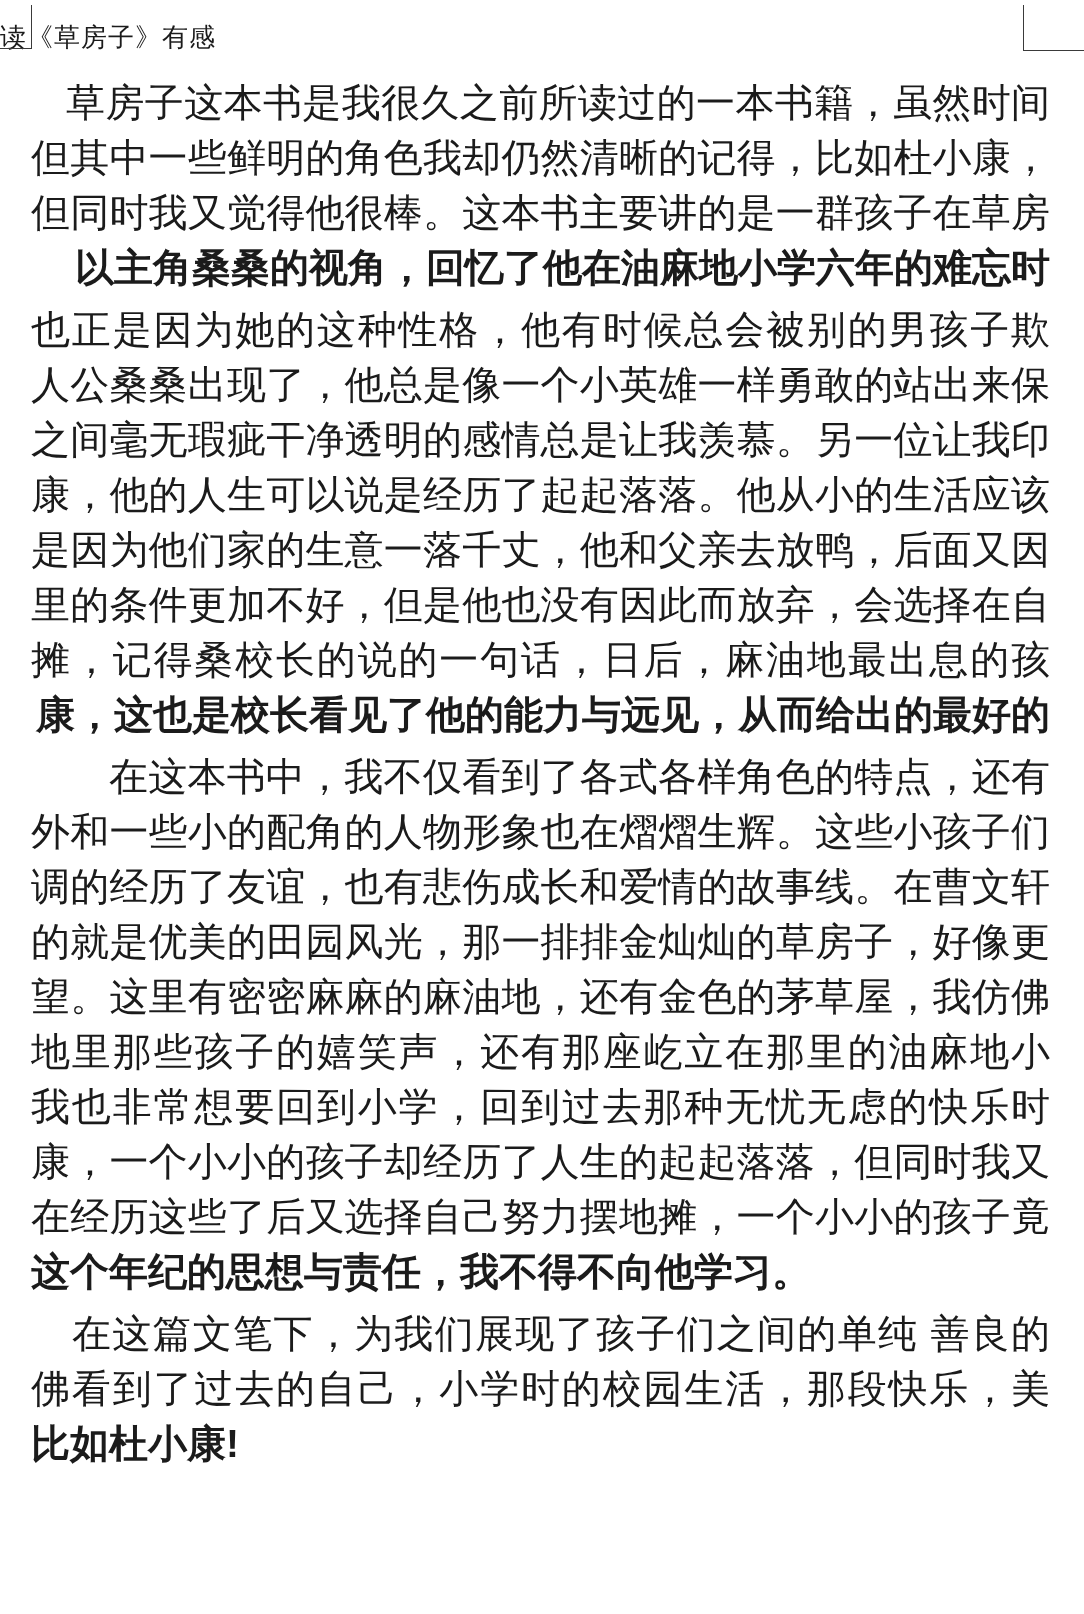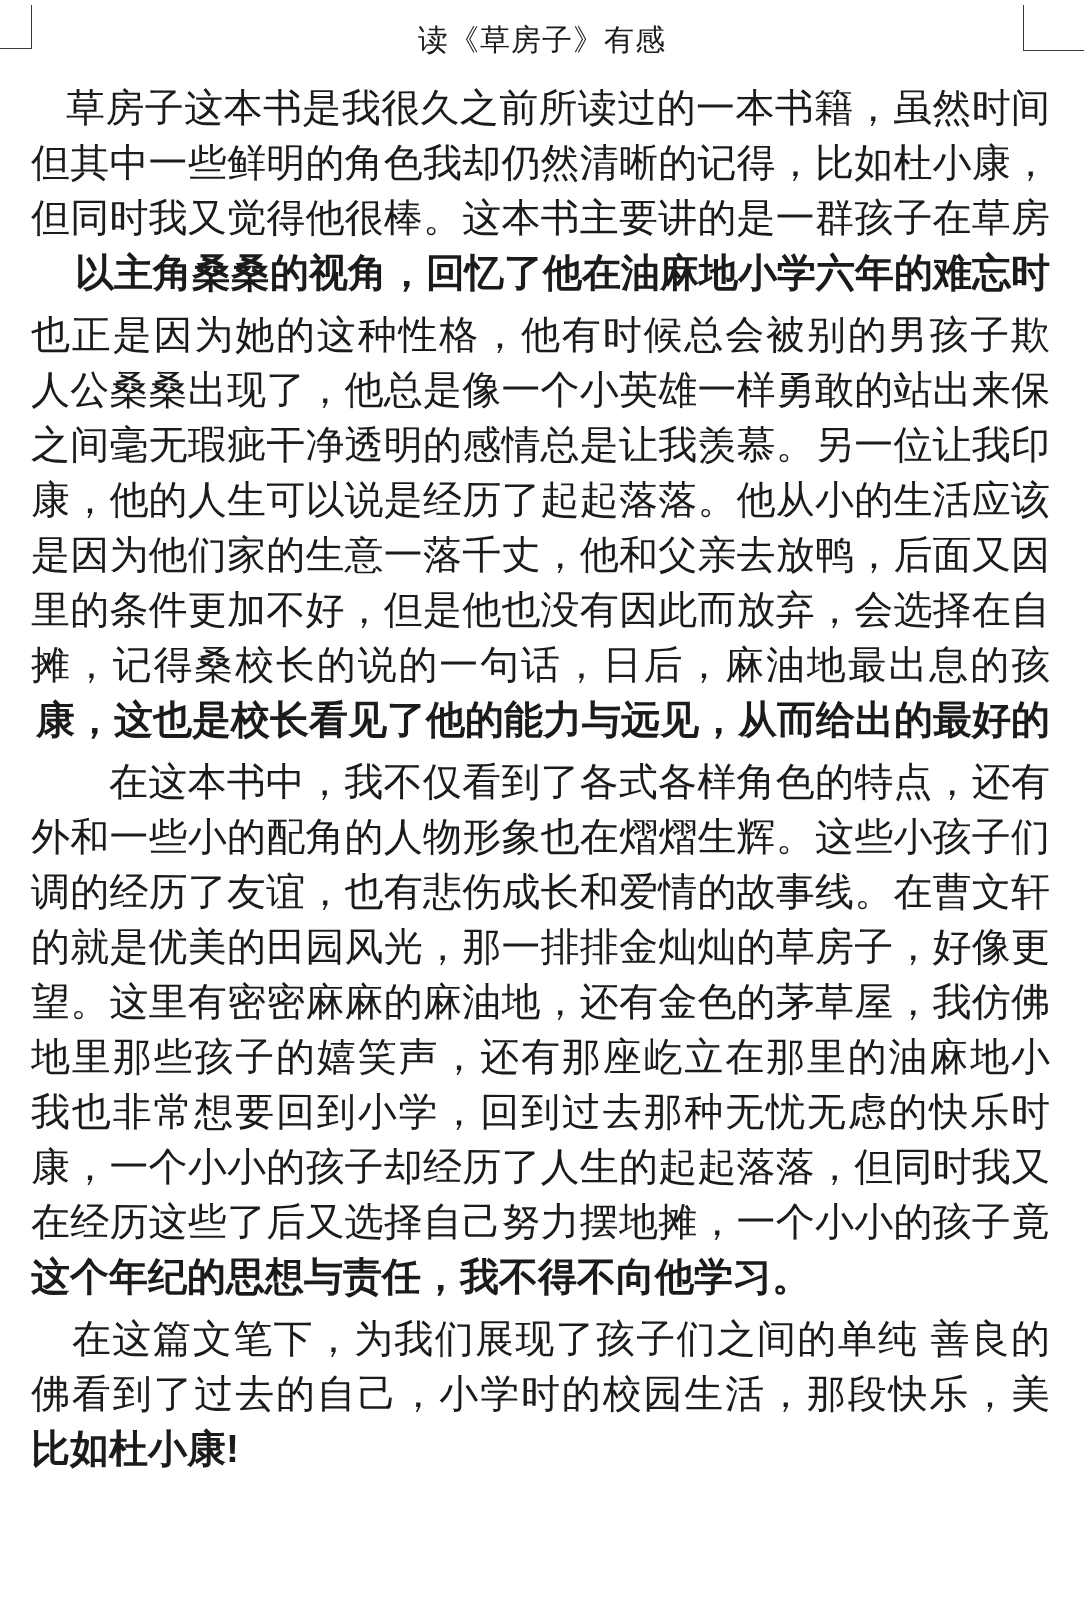--- a/index.html
+++ b/index.html
@@ -17,22 +17,21 @@
     left: 0; top: 5px; width: 31px; height: 43px;
     border-right: 1px solid #3a3a3a;
     border-bottom: 1px solid #3a3a3a;
   }
   .crop-mark.tr {
     left: 1023px; top: 5px; width: 61px; height: 45px;
     border-left: 1px solid #3a3a3a;
     border-bottom: 1px solid #3a3a3a;
   }
   .doc-title {
-    text-align: center;
-    font-size: 30px;
+    font-size: 26px;
     line-height: 40px;
     font-weight: normal;
     letter-spacing: 1px;
   }
   .essay-body {
     margin: 4px 34px 0 31px;
     font-size: 39px;
   }
   .paragraph { margin-bottom: 7px; }
   .text-line {

